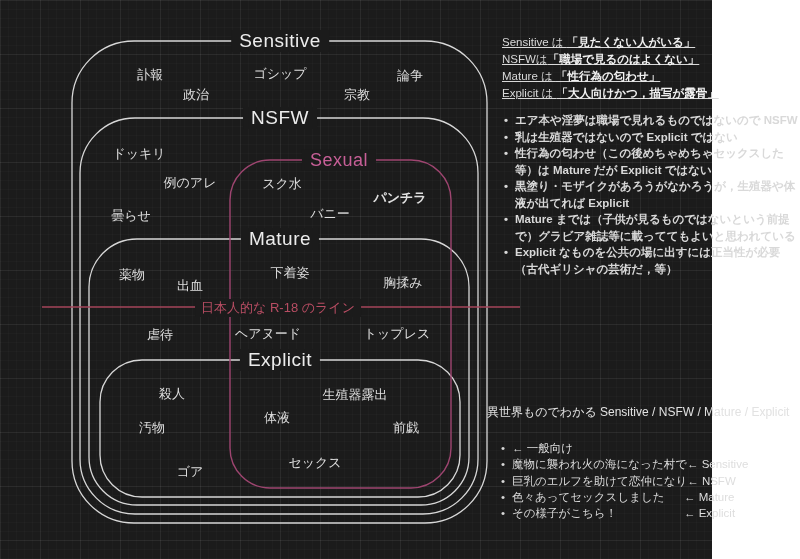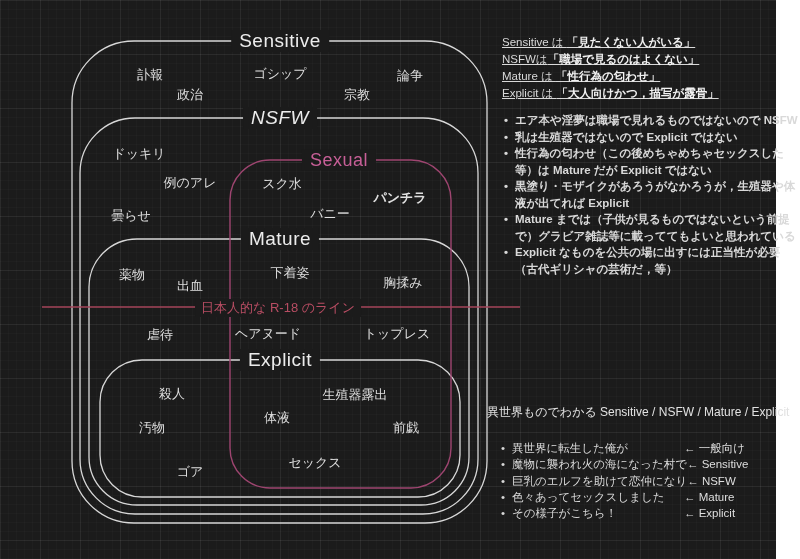--- a/index.html
+++ b/index.html
@@ -2,21 +2,21 @@
 <html><head>
 <meta charset="utf-8">
 <style>
   html,body{margin:0;padding:0;}
   body{
     width:800px;height:559px;overflow:hidden;
     font-family:"Liberation Sans","DejaVu Sans",sans-serif;
     color:#e2e2e2;
   }
   .stage{
-    position:relative;width:776px;height:559px;
+    position:relative;width:712px;height:559px;
     background-color:#1b1b1b;
     background-image:
       linear-gradient(rgba(255,255,255,.055) 1px, transparent 1px),
       linear-gradient(90deg, rgba(255,255,255,.055) 1px, transparent 1px),
       linear-gradient(rgba(255,255,255,.02) 1px, transparent 1px),
       linear-gradient(90deg, rgba(255,255,255,.02) 1px, transparent 1px);
     background-size:40px 54px,40px 54px,8px 9px,8px 9px;
   }
   svg.lines{position:absolute;left:0;top:0;}
   .zl{
@@ -58,30 +58,30 @@
   <svg class="lines" width="800" height="559" viewBox="0 0 800 559">
     <rect x="72" y="41" width="415" height="482" rx="62" fill="none" stroke="#d8d8d8" stroke-width="1.3"></rect>
     <rect x="80" y="118" width="398" height="396" rx="55" fill="none" stroke="#d8d8d8" stroke-width="1.3"></rect>
     <rect x="89" y="239" width="380" height="266" rx="48" fill="none" stroke="#d8d8d8" stroke-width="1.3"></rect>
     <rect x="100" y="360" width="360" height="137" rx="42" fill="none" stroke="#d8d8d8" stroke-width="1.3"></rect>
     <rect x="230" y="160" width="221" height="328" rx="40" fill="none" stroke="#9e4570" stroke-width="1.4"></rect>
     <line x1="42" y1="307" x2="520" y2="307" stroke="#a4455a" stroke-width="1.4"></line>
   </svg>
 
   <div class="zl" style="left:280px;top:41px;">Sensitive</div>
-  <div class="zl" style="left:280px;top:118px;font-style:italic;">NSFW</div>
+  <div class="zl" style="left:280px;top:118px;">NSFW</div>
   <div class="zl" style="left:280px;top:239px;">Mature</div>
   <div class="zl" style="left:280px;top:360px;">Explicit</div>
   <div class="zl pink" style="left:339px;top:160px;">Sexual</div>
   <div class="r18" style="left:278px;top:308px;">日本人的な R-18 のライン</div>
 
   <div class="kw" style="left:150px;top:75px;">訃報</div>
   <div class="kw" style="left:280px;top:74px;">ゴシップ</div>
   <div class="kw" style="left:410px;top:76px;">論争</div>
-  <div class="kw" style="left:190px;top:95px;">政治</div>
+  <div class="kw" style="left:196px;top:95px;">政治</div>
   <div class="kw" style="left:357px;top:95px;">宗教</div>
   <div class="kw" style="left:139px;top:154px;">ドッキリ</div>
   <div class="kw" style="left:190px;top:183px;">例のアレ</div>
   <div class="kw" style="left:131px;top:216px;">曇らせ</div>
   <div class="kw" style="left:282px;top:184px;">スク水</div>
   <div class="kw" style="left:400px;top:198px;font-weight:bold;">パンチラ</div>
   <div class="kw" style="left:330px;top:214px;">バニー</div>
   <div class="kw" style="left:132px;top:275px;">薬物</div>
   <div class="kw" style="left:190px;top:286px;">出血</div>
   <div class="kw" style="left:290px;top:273px;">下着姿</div>
@@ -111,21 +111,20 @@
       <li>黒塗り・モザイクがあろうがなかろうが，生殖器や体液が出てれば Explicit</li>
       <li>Mature までは（子供が見るものではないという前提で）グラビア雑誌等に載っててもよいと思われている</li>
       <li>Explicit なものを公共の場に出すには正当性が必要（古代ギリシャの芸術だ，等）</li>
     </ul>
   </div>
 
   <div class="panel bottom">
     <div class="isekai-head">異世界ものでわかる Sensitive / NSFW / Mature / Explicit</div>
     <ul class="isekai">
       <li>
-          <span class="t">異世界に転生した俺が</span>
           <span class="tag">← 一般向け</span>
         </li>
       <li>
           <span class="t">魔物に襲われ火の海になった村で</span>
           <span class="tag">← Sensitive</span>
         </li>
       <li>
           <span class="t">巨乳のエルフを助けて恋仲になり</span>
           <span class="tag">← NSFW</span>
         </li>

